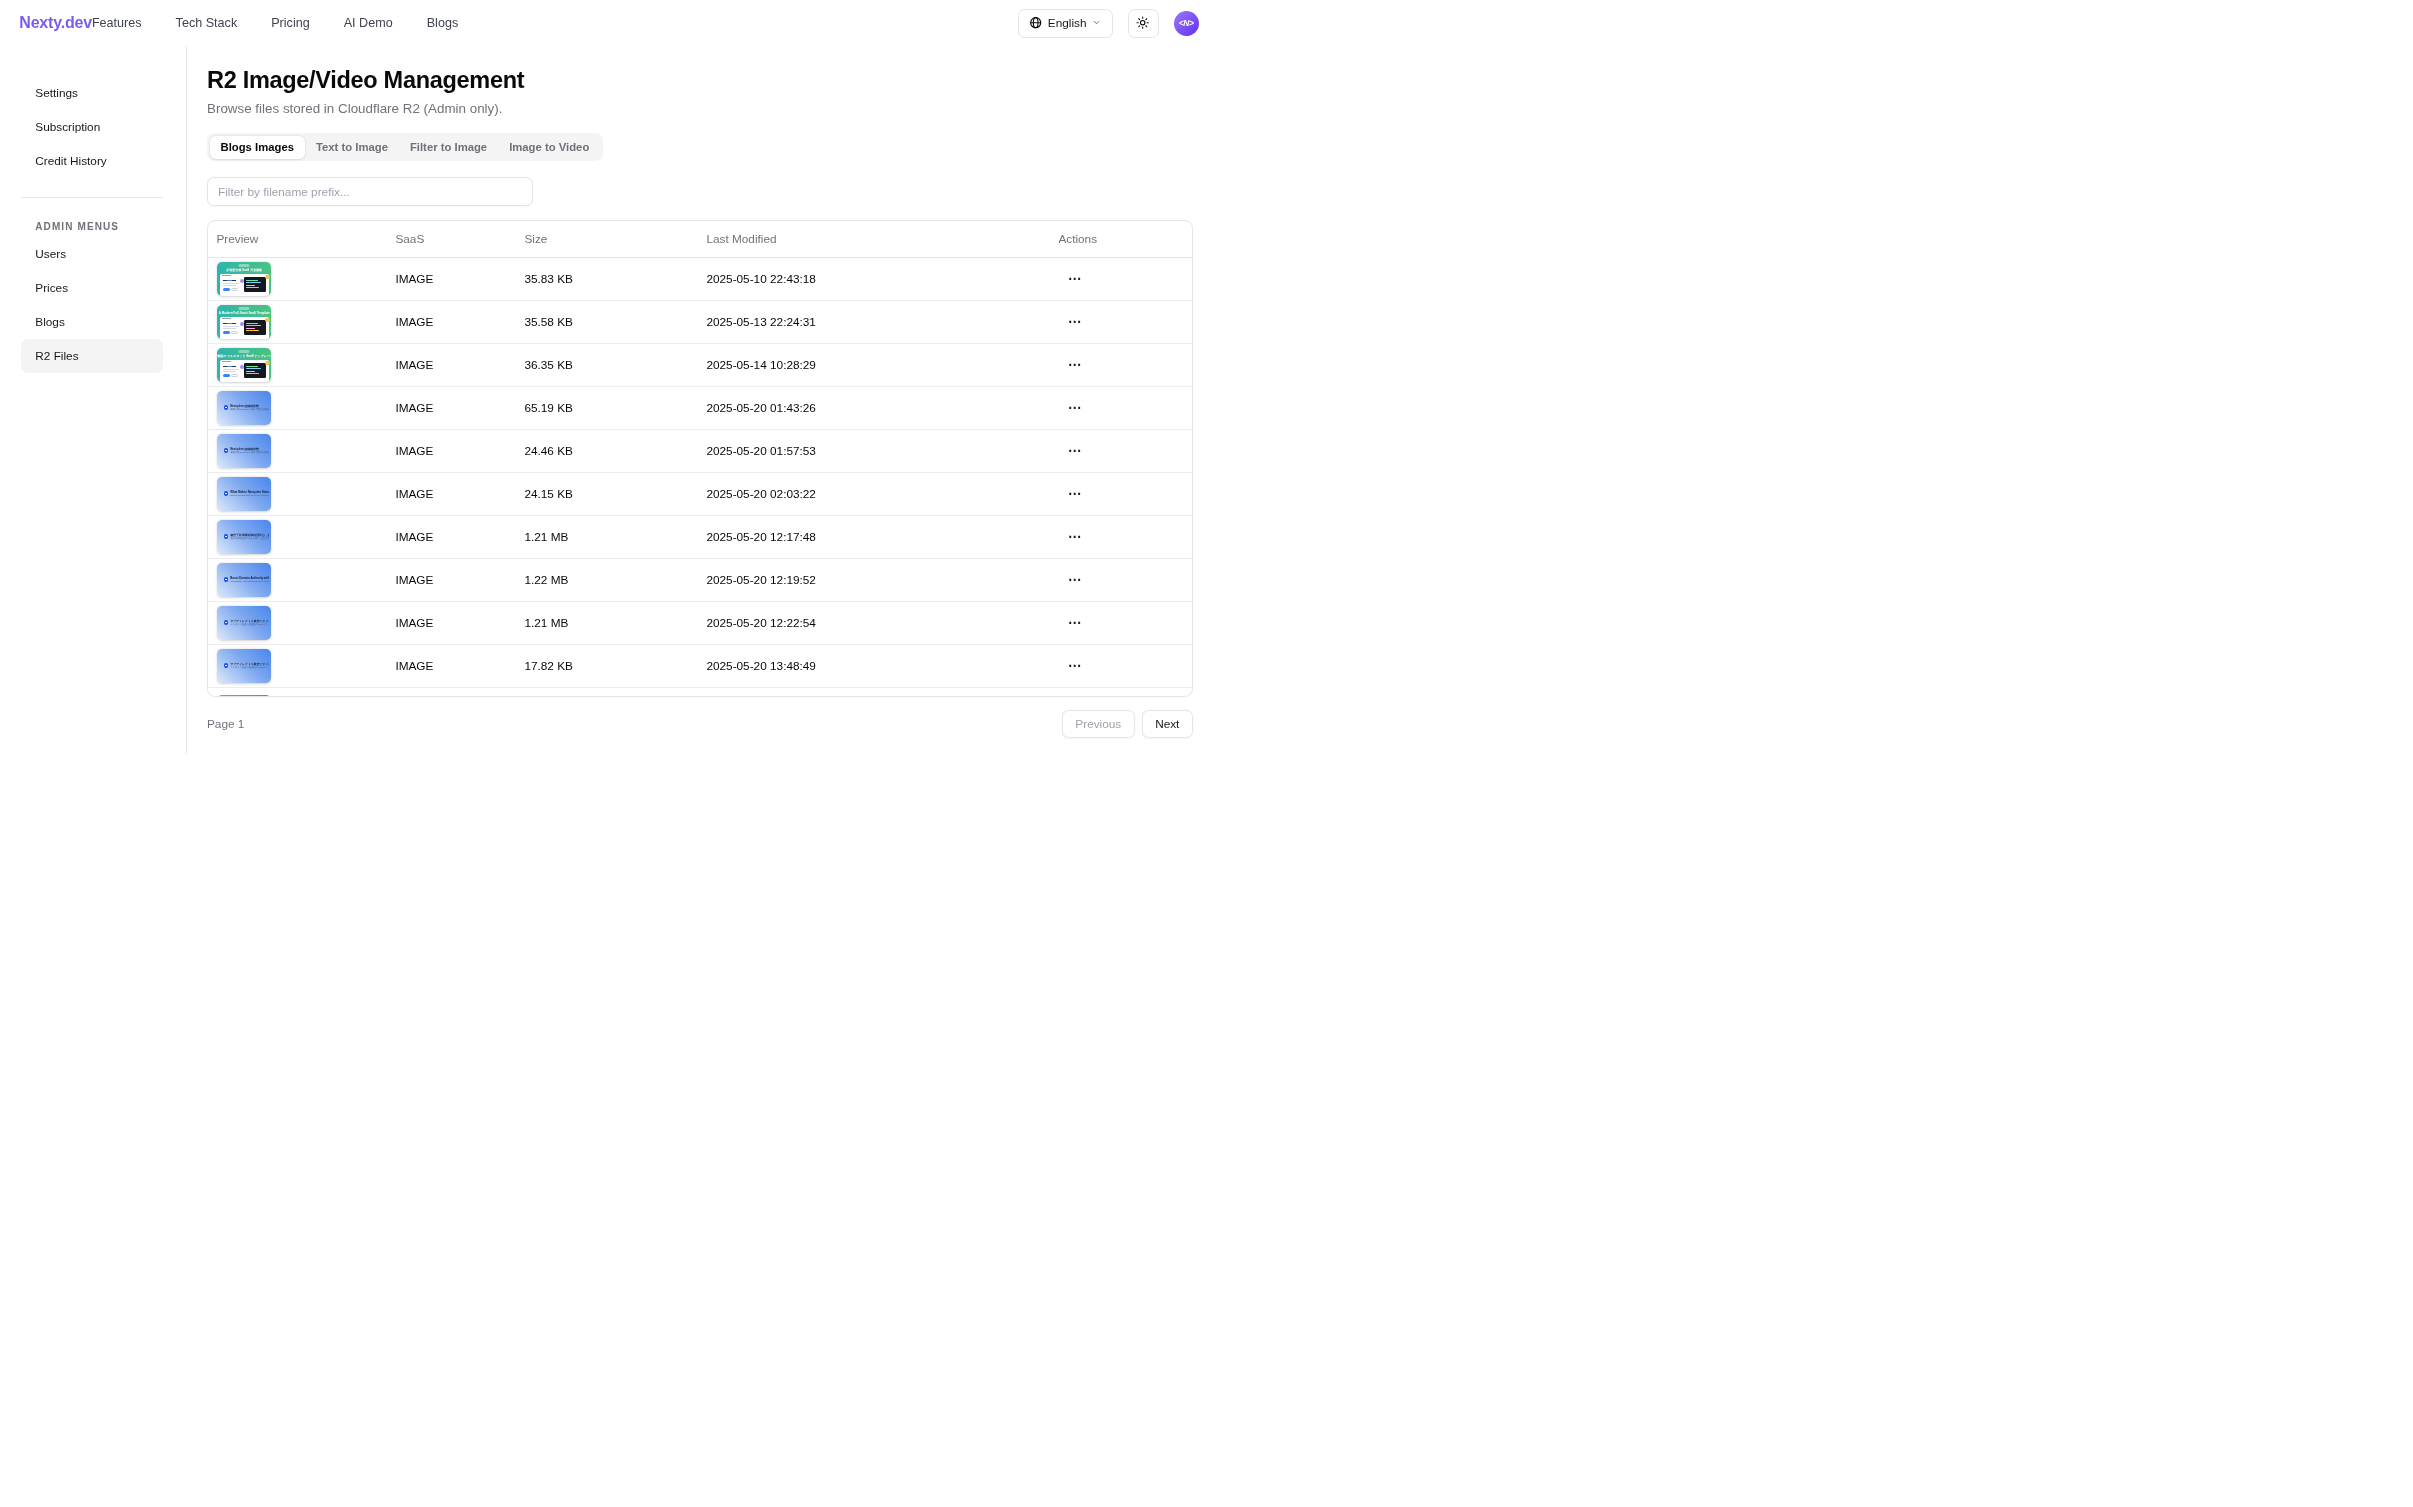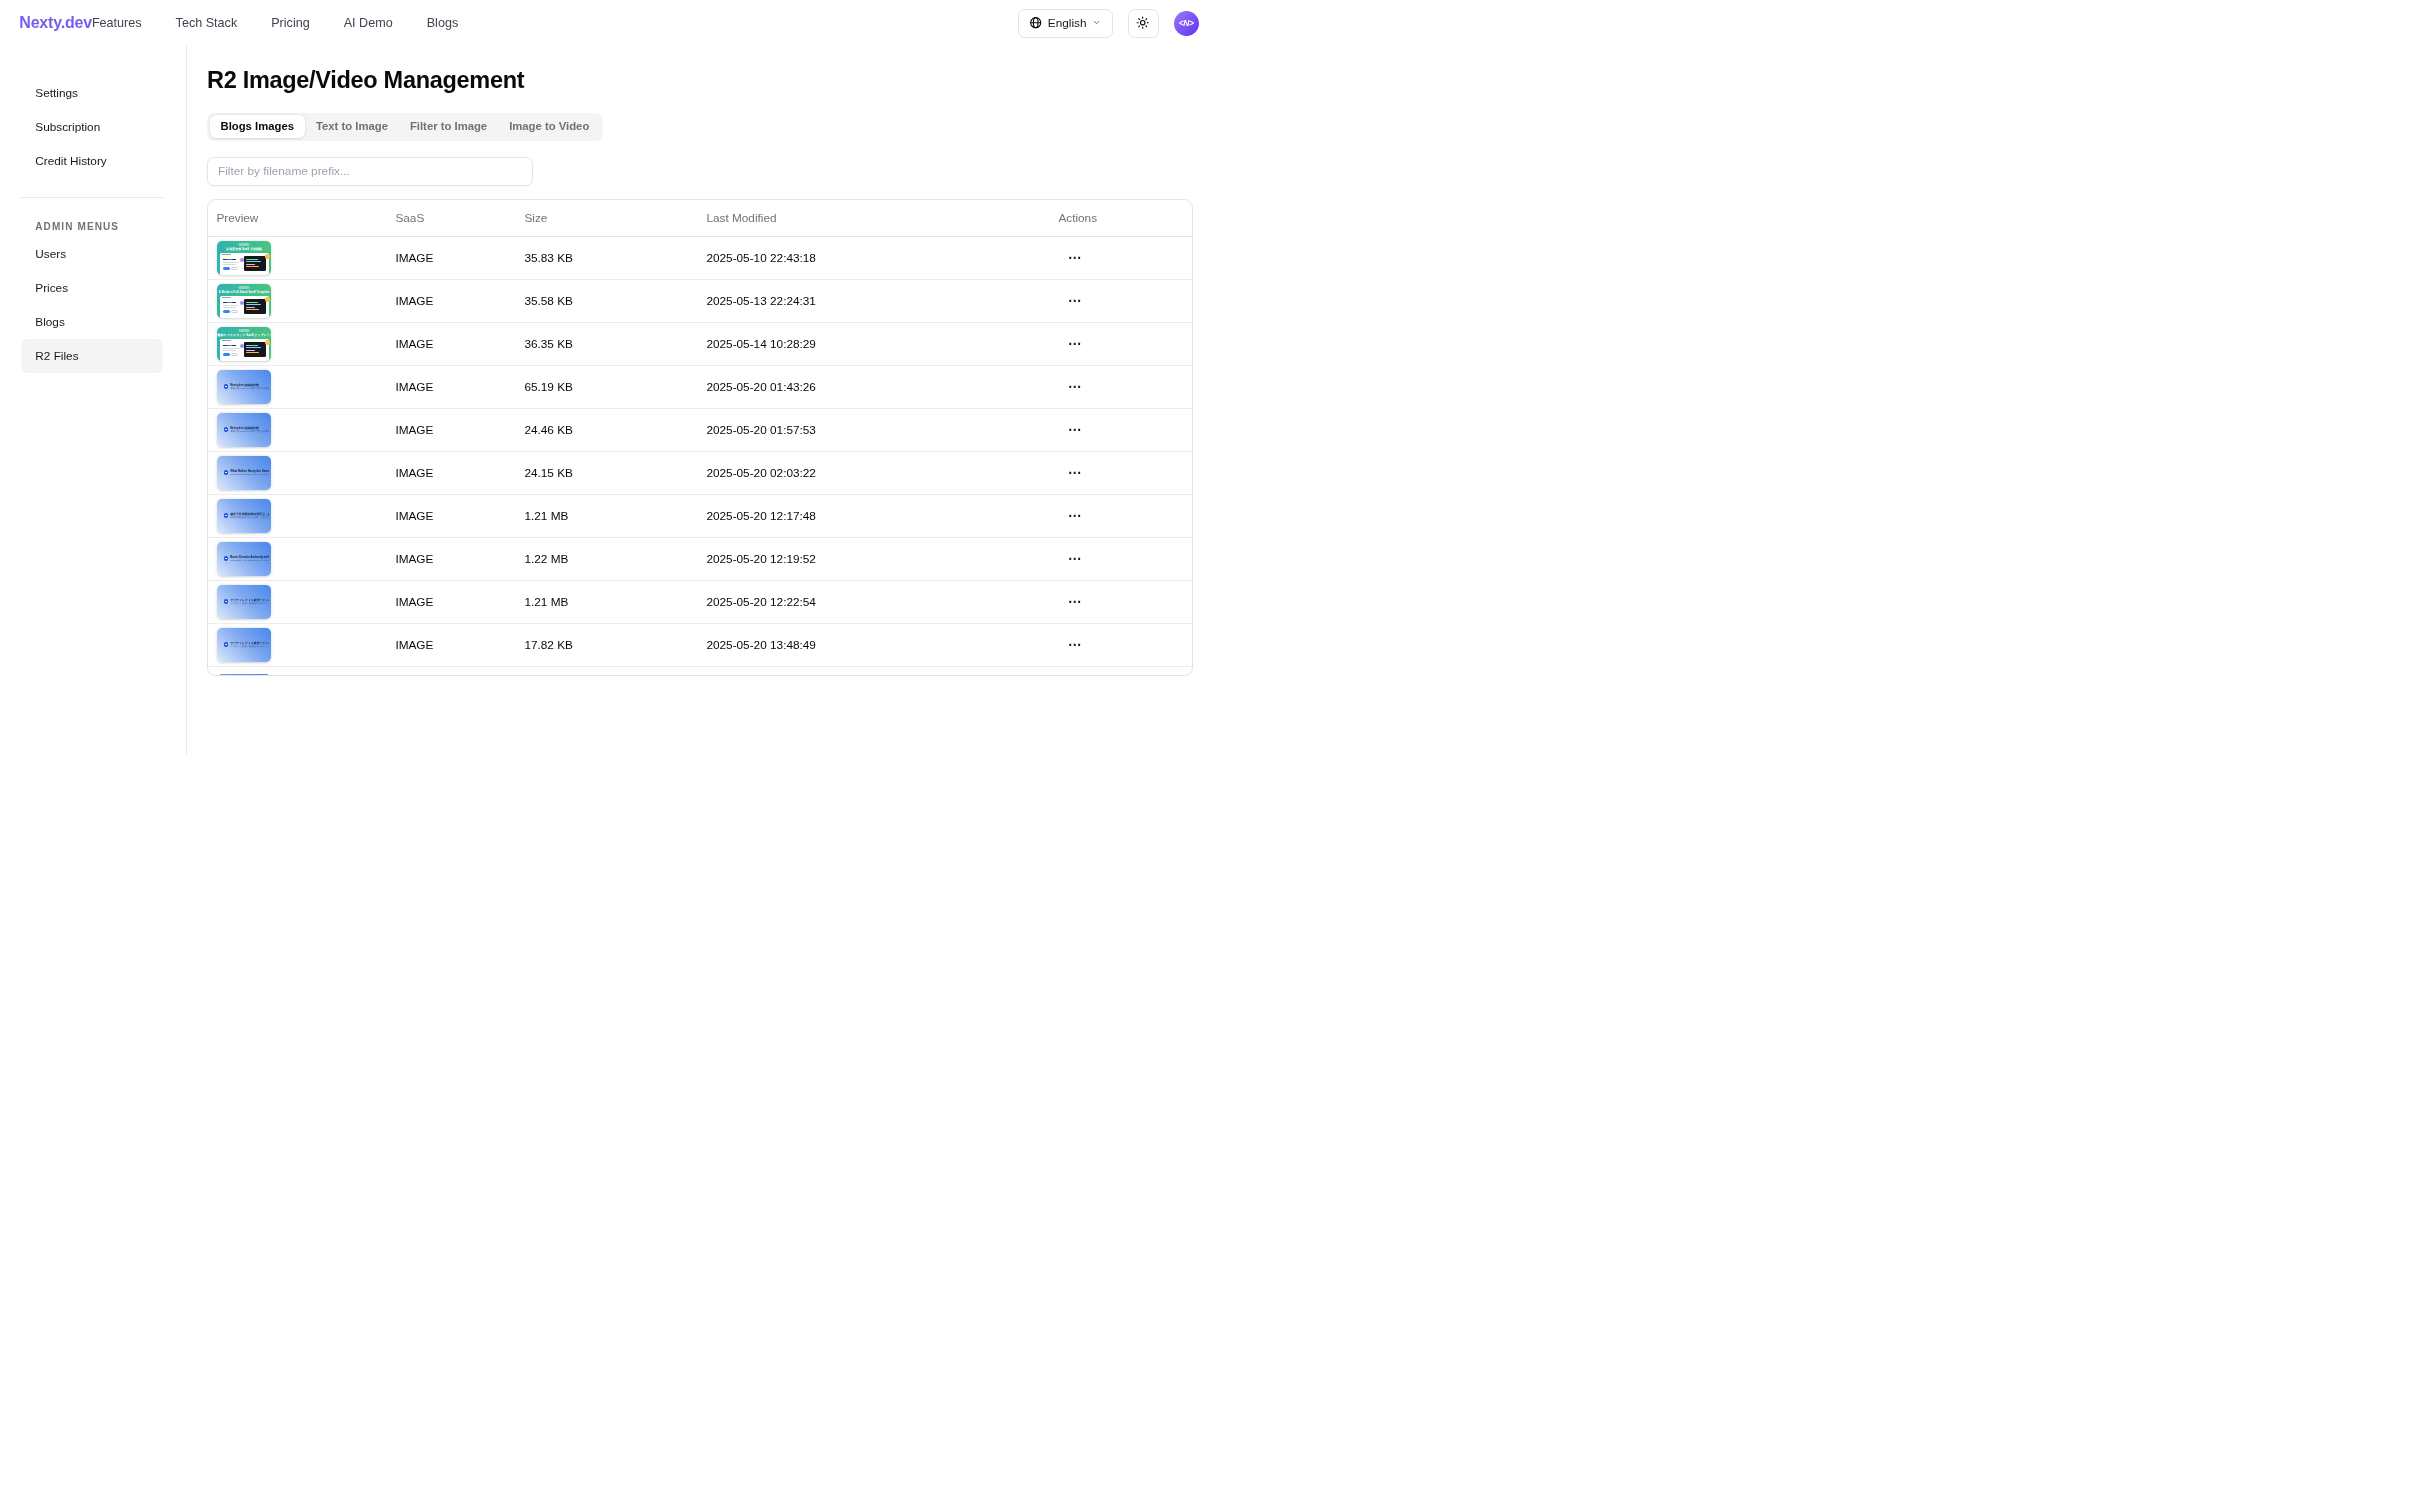--- a/index.html
+++ b/index.html
@@ -144,20 +144,21 @@
       <nav id="side-admin" class="side-admin">
           <div class="side-item">Users</div>
           <div class="side-item">Prices</div>
           <div class="side-item">Blogs</div>
           <div class="side-item active">R2 Files</div>
         </nav>
     </aside>
 
     <main class="main">
       <h1>R2 Image/Video Management</h1>
+      <p class="subtitle">Browse files stored in Cloudflare R2 (Admin only).</p>
 
       <div class="tabs" id="tabs">
           <div class="tab active">Blogs Images</div>
           <div class="tab">Text to Image</div>
           <div class="tab">Filter to Image</div>
           <div class="tab">Image to Video</div>
         </div>
 
       <input class="filter-input" type="text" placeholder="Filter by filename prefix..." style="">
 
@@ -375,16 +376,23 @@
               <div>17.82 KB</div>
               <div>2025-05-20 13:48:49</div>
               <div><button class="more-btn">⋯</button></div>
             </div>
           </div>
         <div class="partial-row">
           <div class="sliver"></div>
         </div>
       </div>
 
+      <div class="pager">
+        <span class="page-label">Page 1</span>
+        <div class="pager-btns">
+          <button class="btn-prev">Previous</button>
+          <button class="btn-next">Next</button>
+        </div>
+      </div>
     </main>
   </div>
 </div>
 
 
 </body></html>

